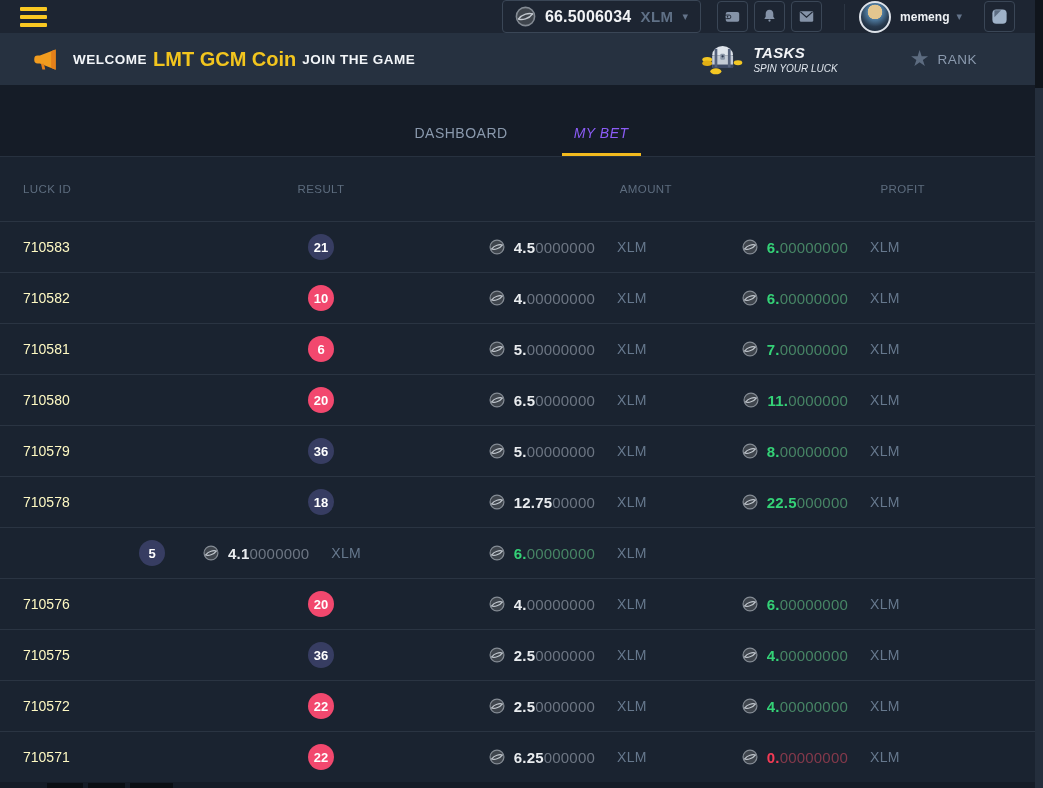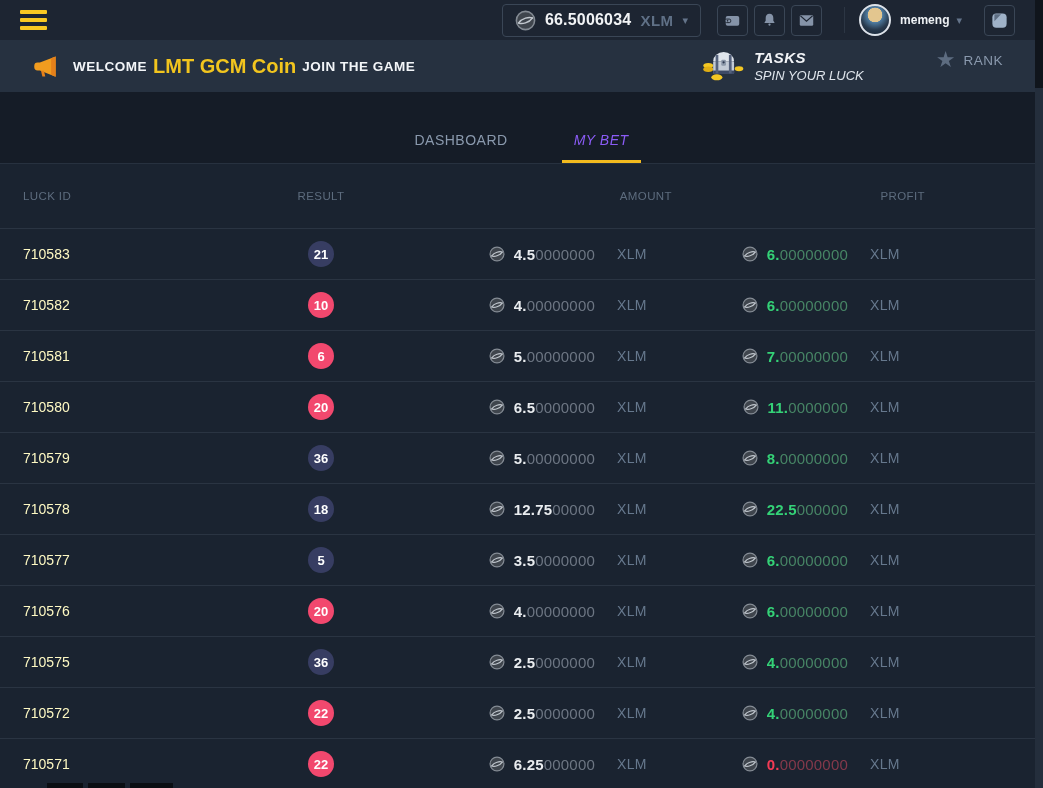--- a/index.html
+++ b/index.html
@@ -8,21 +8,21 @@
     font-family:"Liberation Sans", sans-serif;
     background:#151c27;
     position:relative;
     overflow:hidden;
     color:#e8ecf1;
   }
   svg.sym-defs { position:absolute; width:0; height:0; }
 
   
   .navbar {
-    height:40px; background:#1d2532; display:flex; align-items:center;
+    height:33px; background:#1d2532; display:flex; align-items:center;
     padding:0 28px 0 20px; position:relative; z-index:2;
   }
   .hamburger { width:27px; cursor:pointer; display:flex; flex-direction:column; gap:4px; }
   .hamburger i { display:block; height:4px; background:#f9c822; border-radius:1px; }
   .nav-right { margin-left:auto; display:flex; align-items:center; }
   .balance-box {
     height:33px; border:1px solid #3a4656; border-radius:4px;
     display:flex; align-items:center; padding:0 12px; gap:9px; margin-right:10px; cursor:pointer;
   }
   .coin { width:21px; height:21px; flex:0 0 auto; }
@@ -45,25 +45,25 @@
 
   
   .banner {
     height:52px; background:#263140; display:flex; align-items:center;
     padding-left:32px; position:relative; z-index:2;
   }
   .megaphone { width:27px; height:27px; margin-right:14px; }
   .welcome-line { display:flex; align-items:center; gap:6px; }
   .w-pre,.w-suf { font-size:13.5px; font-weight:700; color:#f2f5f8; letter-spacing:.5px; }
   .w-hi { font-size:20px; font-weight:700; color:#f2c51e; }
-  .banner-right { margin-left:auto; display:flex; align-items:flex-start; padding-right:40px; }
+  .banner-right { margin-left:auto; display:flex; align-items:center; padding-right:66px; }
   .chest { width:42px; height:32px; margin-right:10px; }
   .tasks-block { font-style:italic; }
   .tasks-title { font-size:15px; font-weight:700; color:#f2f4f7; letter-spacing:.4px; }
-  .tasks-sub { font-size:13px; color:#dfe5ec; margin-top:2px; }
+  .tasks-sub { font-size:10px; color:#dfe5ec; margin-top:2px; }
   .rank-block { display:flex; align-items:center; gap:8px; margin-left:72px; cursor:pointer; }
   .star-icon { font-size:22px; color:#5d6c80; line-height:1; }
   .rank-label { font-size:13.5px; color:#8a99ad; letter-spacing:.5px; }
 
   
   .tabbar {
     height:72px; background:#151c27; border-bottom:1px solid #27313f;
     display:flex; justify-content:center; align-items:flex-end; gap:42px;
   }
   .tab {
@@ -360,29 +360,28 @@
     <div class="c-profit win">
       <svg class="coin">
           <use href="#coin"></use>
         </svg>
       <span class="val"><b>22.5</b><i>000000</i></span>
       <span class="cur">XLM</span>
     </div>
   </div>
 
   <div class="trow">
-    <div class="c-gameid">710577</div>
     <div class="c-result">
         <span class="badge navy">5</span>
       </div>
     <div class="c-amount">
       <svg class="coin">
           <use href="#coin"></use>
         </svg>
-      <span class="val"><b>3.5</b><i>0000000</i></span>
+      <span class="val"><b>4.1</b><i>0000000</i></span>
       <span class="cur">XLM</span>
     </div>
     <div class="c-profit win">
       <svg class="coin">
           <use href="#coin"></use>
         </svg>
       <span class="val"><b>6.</b><i>00000000</i></span>
       <span class="cur">XLM</span>
     </div>
   </div>

